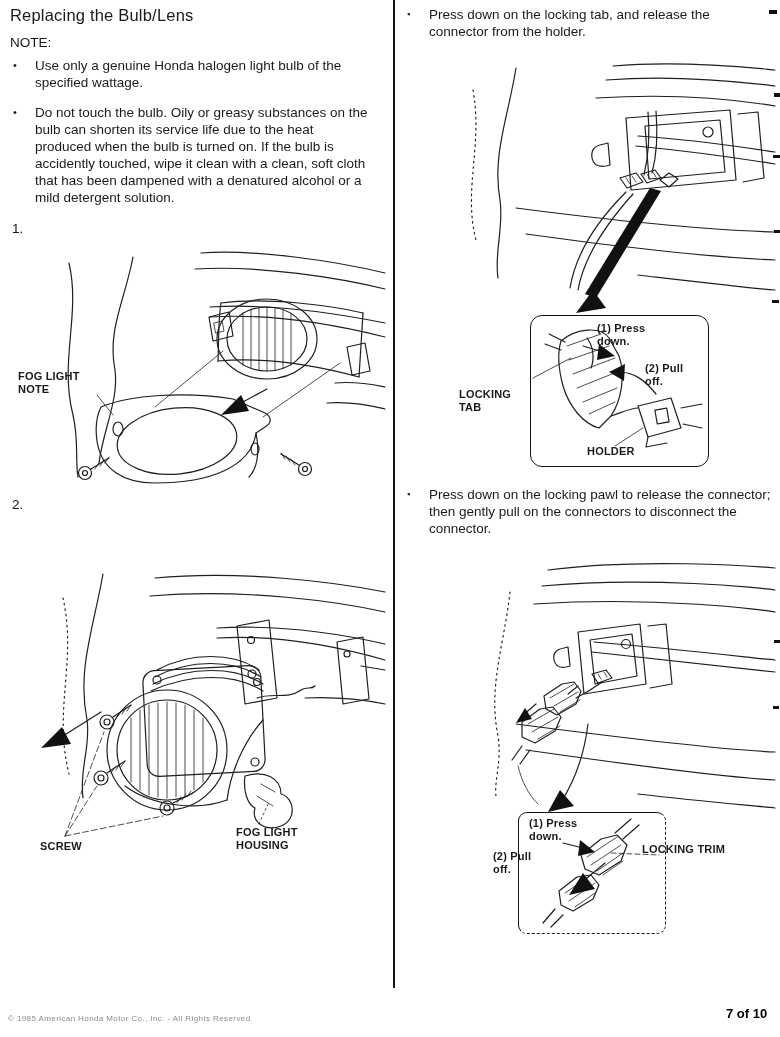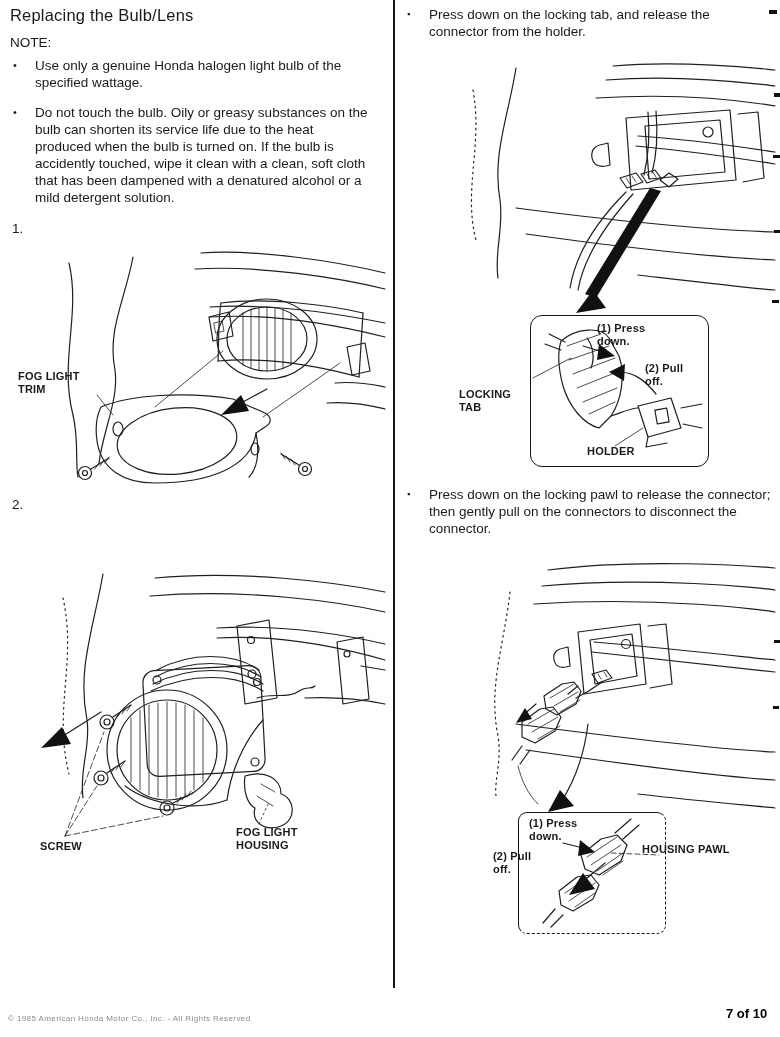--- a/index.html
+++ b/index.html
@@ -94,21 +94,21 @@
       <circle cx="80" cy="228" r="2.5"></circle>
     <path d="M86,224 L104,213" stroke-width="4"></path>
     <path class="thin" d="M90,224 l4,-6 M95,221 l4,-6 M100,218 l4,-6"></path>
     <circle cx="300" cy="224" r="6.5"></circle>
       <circle cx="300" cy="224" r="2.5"></circle>
     <path d="M294,220 L276,209" stroke-width="4"></path>
     <path class="thin" d="M290,220 l-4,-6 M285,217 l-4,-6 M280,214 l-4,-6"></path>
 
     <path class="thin" d="M92,150 L108,170"></path>
   </svg>
-  <div class="abs fig-label" style="left:18px;top:370px;width:80px;">FOG LIGHT TRIM</div>
+  <div class="abs fig-label" style="left:18px;top:370px;width:80px;">FOG LIGHT NOTE</div>
 
   <div class="abs step-row body-text" style="left:12px;top:496px;width:372px;">
     <span class="step-num">2.</span>
   </div>
 
   <svg class="abs art" style="left:5px;top:570px;" width="382" height="312" viewBox="0 0 382 312">
 
     <path d="M98,4 C88,60 72,100 82,150 C86,176 74,200 78,228"></path>
     <path d="M58,28 C72,92 48,140 64,204" stroke-dasharray="1.5 4"></path>
 
@@ -296,21 +296,21 @@
       <polygon class="fill" points="50,82 76,76 64,60"></polygon>
 
       <path d="M44,30 L64,35" stroke-width="5"></path>
       <polygon class="fill" points="76,39 61,27 59,43"></polygon>
 
       <path class="thin" d="M92,40 L140,42" stroke-dasharray="5 3"></path>
     </svg>
     <div class="abs fig-label" style="left:10px;top:4px;width:58px;">(1) Press down.</div>
   </div>
   <div class="abs fig-label" style="left:493px;top:850px;width:48px;">(2) Pull off.</div>
-  <div class="abs fig-label" style="left:642px;top:843px;white-space:nowrap;">HOUSING PAWL</div>
+  <div class="abs fig-label" style="left:642px;top:843px;white-space:nowrap;">LOCKING TRIM</div>
 
   <div class="abs footer-small" style="left:8px;top:1014px;">© 1985 American Honda Motor Co., Inc. - All Rights Reserved</div>
   <div class="abs footer-small" style="left:343px;top:1055px;font-weight:bold;">AII 1007n-16910 (9411)</div>
   <div class="abs page-num" style="left:726px;top:1006px;">7 of 10</div>
 
   <div class="abs artifact" style="left:769px;top:10px;width:8px;height:4px;"></div>
   <div class="abs artifact" style="left:774px;top:93px;width:6px;height:4px;"></div>
   <div class="abs artifact" style="left:773px;top:155px;width:7px;height:3px;"></div>
   <div class="abs artifact" style="left:774px;top:230px;width:6px;height:3px;"></div>
   <div class="abs artifact" style="left:772px;top:300px;width:7px;height:3px;"></div>

